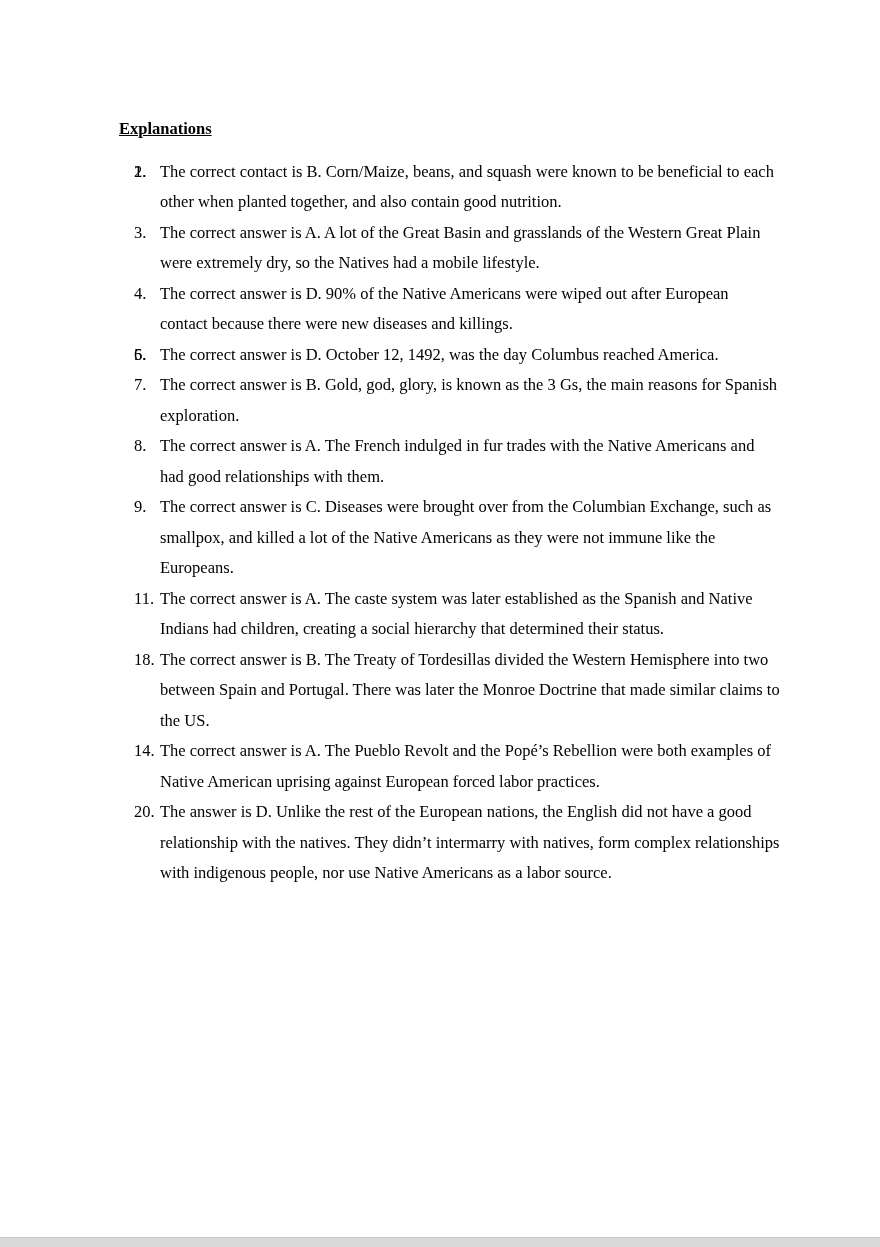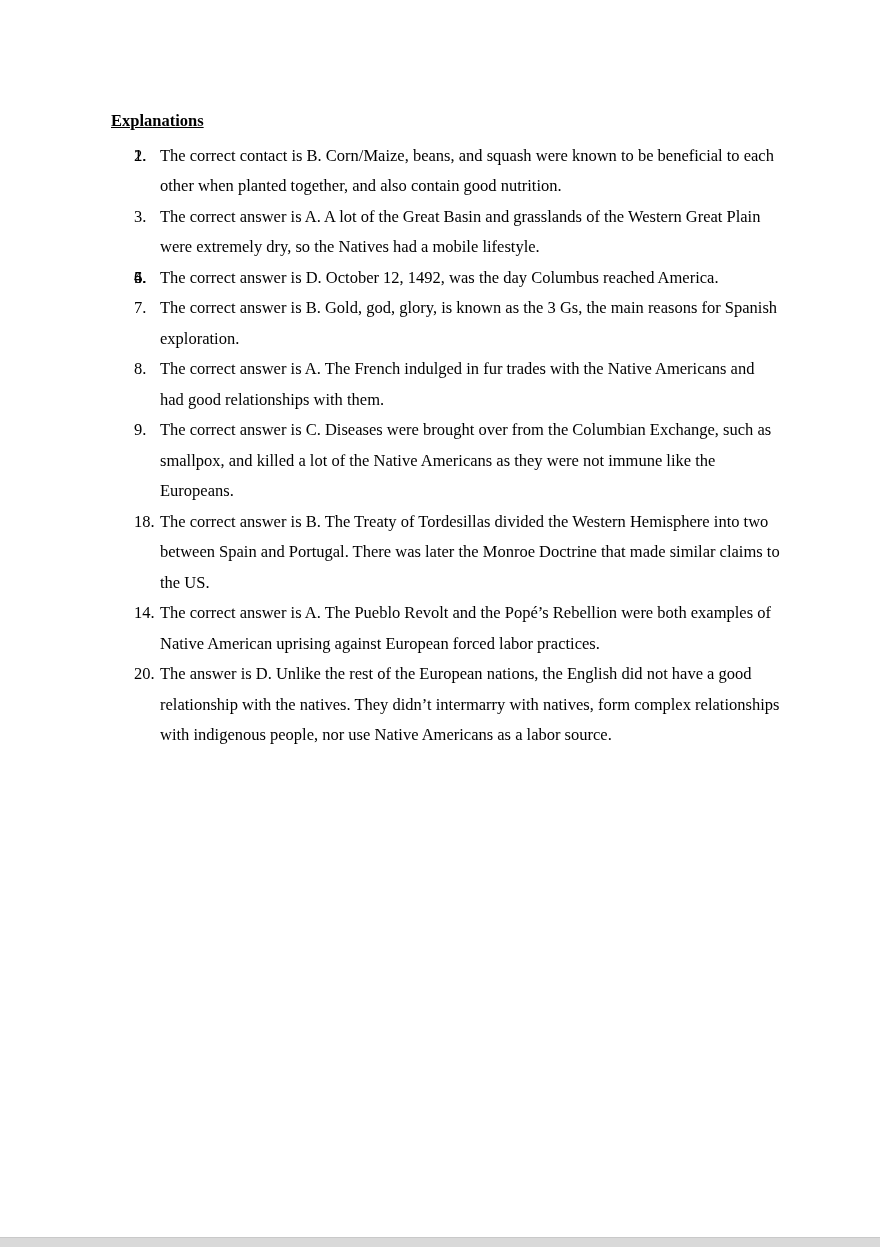--- a/index.html
+++ b/index.html
@@ -21,21 +21,21 @@
     position: absolute;
     top: 102px;
     left: 107px;
     right: 100px;
   }
   .doc-heading {
     font-size: 16.5px;
     font-weight: bold;
     text-decoration: underline;
     line-height: 30.5px;
-    margin: 4px;
+    margin: 12px;
   }
   .answer-list {
     list-style: none;
     margin: 0;
     padding: 0;
     font-size: 16.5px;
     line-height: 30.5px;
   }
   .answer-item {
     position: relative;
@@ -73,20 +73,21 @@
           <span class="item-text">The correct contact is B. Corn/Maize, beans, and squash were known to be beneficial to each other when planted together, and also contain good nutrition.</span>
         </li>
 
         <li class="answer-item">
           <span class="item-number">3.</span>
           <span class="item-text">The correct answer is A. A lot of the Great Basin and grasslands of the Western Great Plain were extremely dry, so the Natives had a mobile lifestyle.</span>
         </li>
 
         <li class="answer-item">
           <span class="item-number">4.</span>
+          <span class="item-text">The correct answer is D. 90% of the Native Americans were wiped out after European contact because there were new diseases and killings.</span>
         </li>
 
         <li class="answer-item">
           <span class="item-number">5.</span>
         </li>
 
         <li class="answer-item">
           <span class="item-number">6.</span>
           <span class="item-text">The correct answer is D. October 12, 1492, was the day Columbus reached America.</span>
         </li>
@@ -100,20 +101,24 @@
           <span class="item-number">8.</span>
           <span class="item-text">The correct answer is A. The French indulged in fur trades with the Native Americans and had good relationships with them.</span>
         </li>
 
         <li class="answer-item">
           <span class="item-number">9.</span>
           <span class="item-text">The correct answer is C. Diseases were brought over from the Columbian Exchange, such as smallpox, and killed a lot of the Native Americans as they were not immune like the Europeans.</span>
         </li>
 
 
+        <li class="answer-item">
+          <span class="item-number">11.</span>
+          <span class="item-text">The correct answer is A. The caste system was later established as the Spanish and Native Indians had children, creating a social hierarchy that determined their status.</span>
+        </li>
 
 
         <li class="answer-item">
           <span class="item-number">18.</span>
           <span class="item-text">The correct answer is B. The Treaty of Tordesillas divided the Western Hemisphere into two between Spain and Portugal. There was later the Monroe Doctrine that made similar claims to the US.</span>
         </li>
 
         <li class="answer-item">
           <span class="item-number">14.</span>
           <span class="item-text">The correct answer is A. The Pueblo Revolt and the Popé’s Rebellion were both examples of Native American uprising against European forced labor practices.</span>

